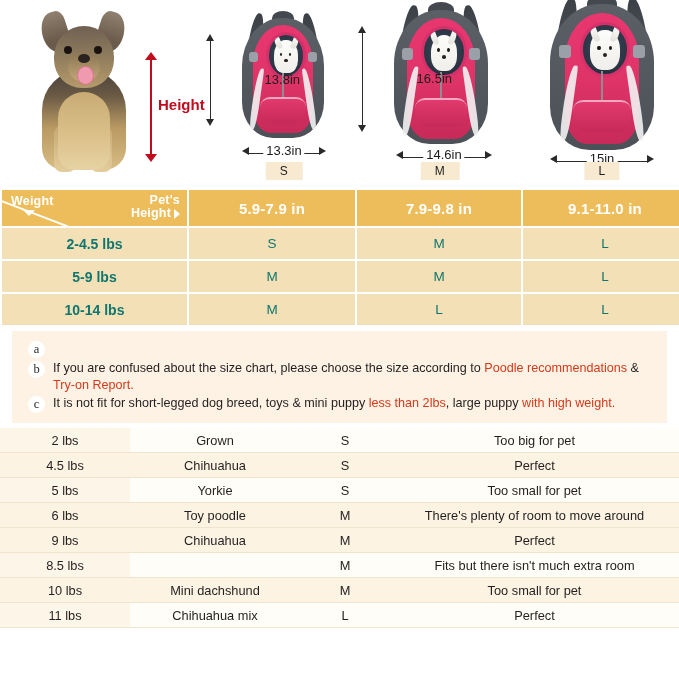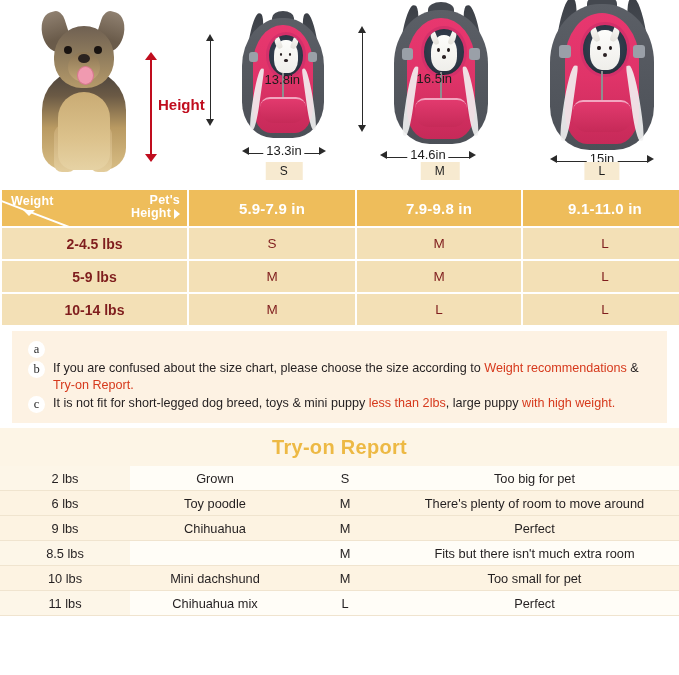--- a/index.html
+++ b/index.html
@@ -184,21 +184,21 @@
     background:#f7ead0;color:#1e1e1e;font-size:12px;
     padding:2px 14px;letter-spacing:.5px;
   }
 
   
   .chart{width:679px;}
   .chart table{border-collapse:separate;border-spacing:2px 2px;width:679px;
     background:#ffffff;table-layout:fixed;}
   .chart th,.chart td{
     padding:0;text-align:center;vertical-align:middle;
-    font-size:13.5px;color:#7f1d1d;
+    font-size:13.5px;color:#0f766e;
   }
   .chart thead th{
     background:#eebd5b;color:#ffffff;height:36px;
     font-size:15px;font-weight:700;letter-spacing:.2px;
   }
   .chart thead th.corner{
     position:relative;background:#eebd5b;padding:0;
   }
   .corner .diag{
     position:absolute;left:0;top:0;width:100%;height:100%;overflow:hidden;
@@ -354,21 +354,21 @@
           <div class="pocket"></div>
           <div class="buckleL"></div>
           <div class="buckleR"></div>
         </div>
         <div class="h-dim" style="left:4px;top:26px;height:106px;width:52px;text-decoration:underline;">
           <div class="arw up"></div>
           <div class="vl" style="height:92px;"></div>
           <div class="arw dn"></div>
           <div class="t" style="top:45px;right:-44px;">16.5in</div>
         </div>
-        <div class="w-dim" style="left:28px;top:150px;width:96px;">
+        <div class="w-dim" style="left:44px;top:150px;width:96px;">
           <div class="arw lt"></div>
           <div class="hl" style="left:5px;right:5px;"></div>
           <div class="arw rt"></div>
           <div class="t">14.6in</div>
         </div>
         <div class="size-badge" style="bottom:8px;left:88px;">M</div>
       </div>
     </div>
 
     <div class="hero-cell bp-col l">
@@ -454,45 +454,56 @@
       </tbody>
     </table>
   </div>
 
   <div class="notes" style="margin-left:12px;">
     <div class="note">
       <span class="badge">a</span>
     </div>
     <div class="note">
       <span class="badge">b</span>
-      <span class="txt"><span>If you are confused about the size chart, please choose the size according to </span><span class="hl">Weight recommendations</span><span> &amp; </span><span class="hl">Try-on Report.</span></span>
+      <span class="txt"><span>If you are confused about the size chart, please choose the size according to </span><span class="hl">Poodle recommendations</span><span> &amp; </span><span class="hl">Try-on Report.</span></span>
     </div>
     <div class="note">
       <span class="badge">c</span>
       <span class="txt"><span>It is not fit for short-legged dog breed, toys &amp; mini puppy </span><span class="hl">less than 2lbs</span><span>, large puppy </span><span class="hl">with high weight.</span></span>
     </div>
   </div>
 
   <div class="report" style="margin-top:5px;">
-    <div class="title">Try-on Report</div>
     <table>
       <colgroup>
         <col style="width:130px">
           <col style="width:170px">
           <col style="width:90px">
           <col style="width:289px">
       </colgroup>
       <tbody>
           <tr class="odd">
             <td class="c0">2 lbs</td>
             <td class="c1">Grown</td>
             <td class="c2">S</td>
             <td class="c3">Too big for pet</td>
           </tr>
           <tr class="even">
+            <td class="c0">4.5 lbs</td>
+            <td class="c1">Chihuahua</td>
+            <td class="c2">S</td>
+            <td class="c3">Perfect</td>
+          </tr>
+          <tr class="odd">
+            <td class="c0">5 lbs</td>
+            <td class="c1">Yorkie</td>
+            <td class="c2">S</td>
+            <td class="c3">Too small for pet</td>
+          </tr>
+          <tr class="even">
             <td class="c0">6 lbs</td>
             <td class="c1">Toy poodle</td>
             <td class="c2">M</td>
             <td class="c3">There's plenty of room to move around</td>
           </tr>
           <tr class="even">
             <td class="c0">9 lbs</td>
             <td class="c1">Chihuahua</td>
             <td class="c2">M</td>
             <td class="c3">Perfect</td>

